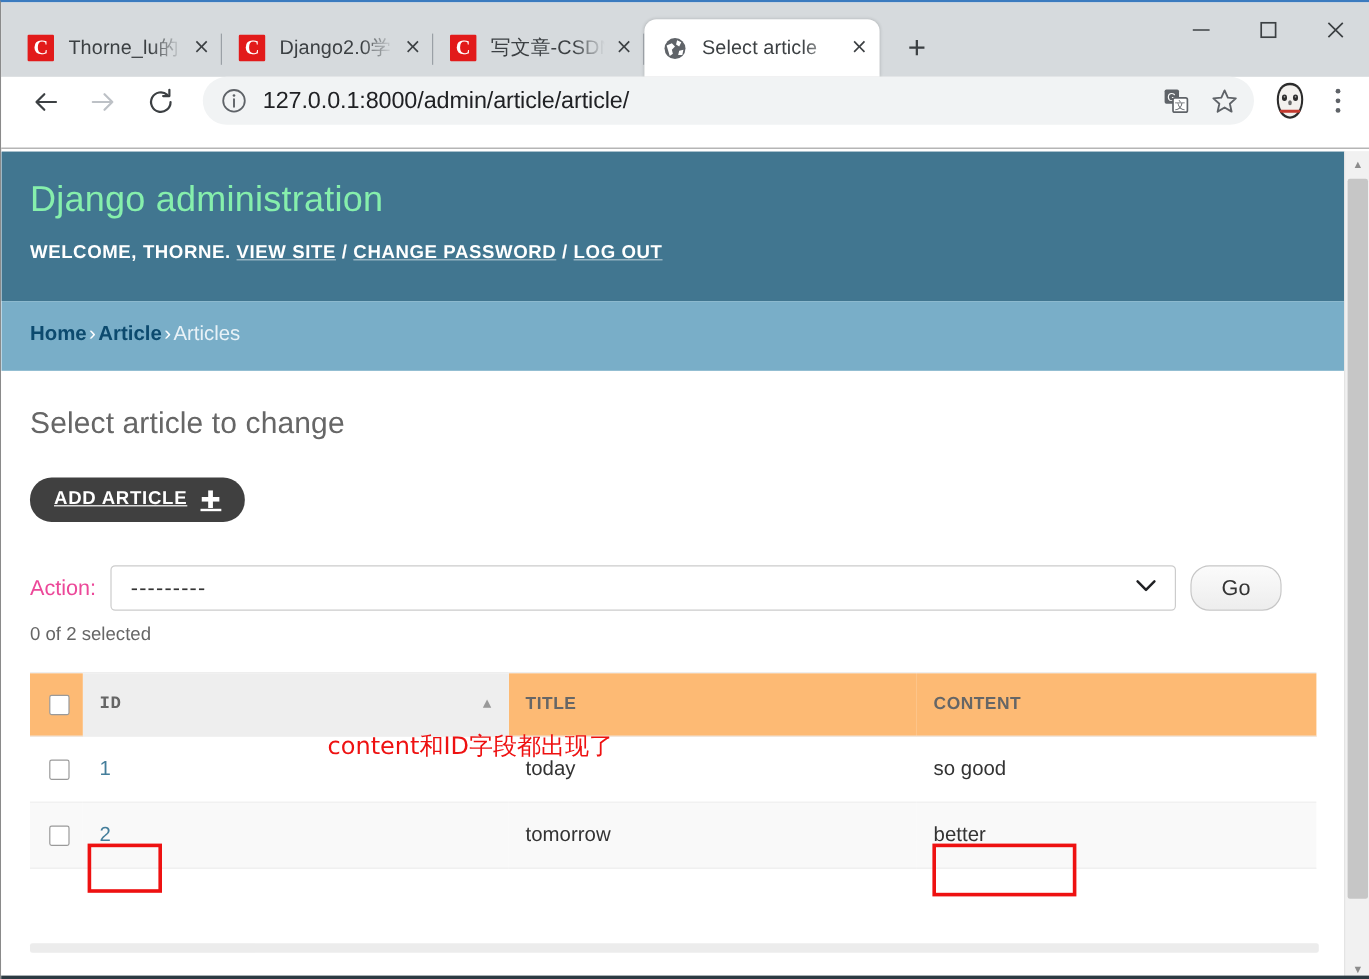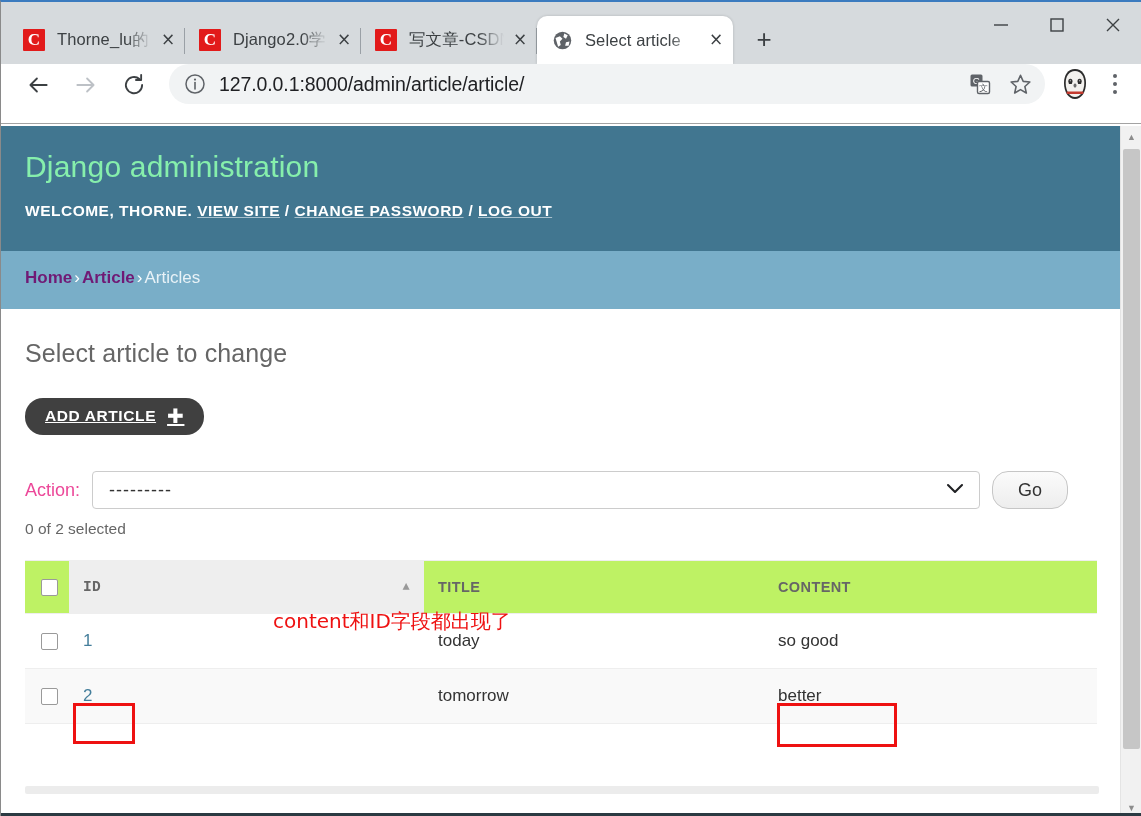--- a/index.html
+++ b/index.html
@@ -226,21 +226,21 @@
     text-decoration-color: rgba(255,255,255,.55);
   }
   #breadcrumbs {
     background: #79aec8;
     color: #ffffff;
     padding: 17px 24px 16px 24px;
     font-size: 17px;
     font-weight: bold;
     height: 58px;
   }
-  #breadcrumbs a { color: #701a75; text-decoration: none; }
+  #breadcrumbs a { color: #0c4a6e; text-decoration: none; }
   #breadcrumbs .sep { font-weight: normal; color: #ffffff; padding: 0 2px; }
   #breadcrumbs .cur { color: #e8f2f7; font-weight: normal; }
 
   #content {
     padding: 30px 24px 0 24px;
   }
   h1#page-title {
     font-size: 25px;
     font-weight: normal;
     color: #666666;
@@ -338,21 +338,21 @@
   #redbox-content { left: 776px; top: 577px; width: 120px; height: 44px; }
 
   
   #result-list {
     width: 100%;
     border-collapse: collapse;
     margin-top: 22px;
     font-size: 17px;
   }
   #result-list thead th {
-    background: #bef264;
+    background: #fdba74;
     border-top: 1px solid #eeeeee;
     border-bottom: 1px solid #eeeeee;
     color: #666666;
     font-size: 14.5px;
     font-weight: bold;
     letter-spacing: .4px;
     text-align: left;
     padding: 16px 10px 16px 14px;
     height: 53px;
     vertical-align: middle;

